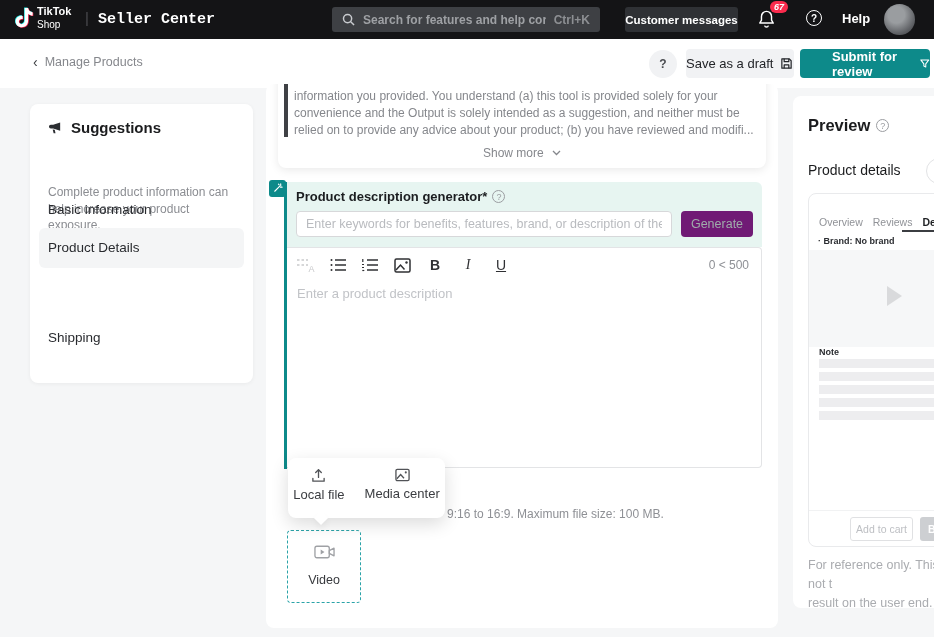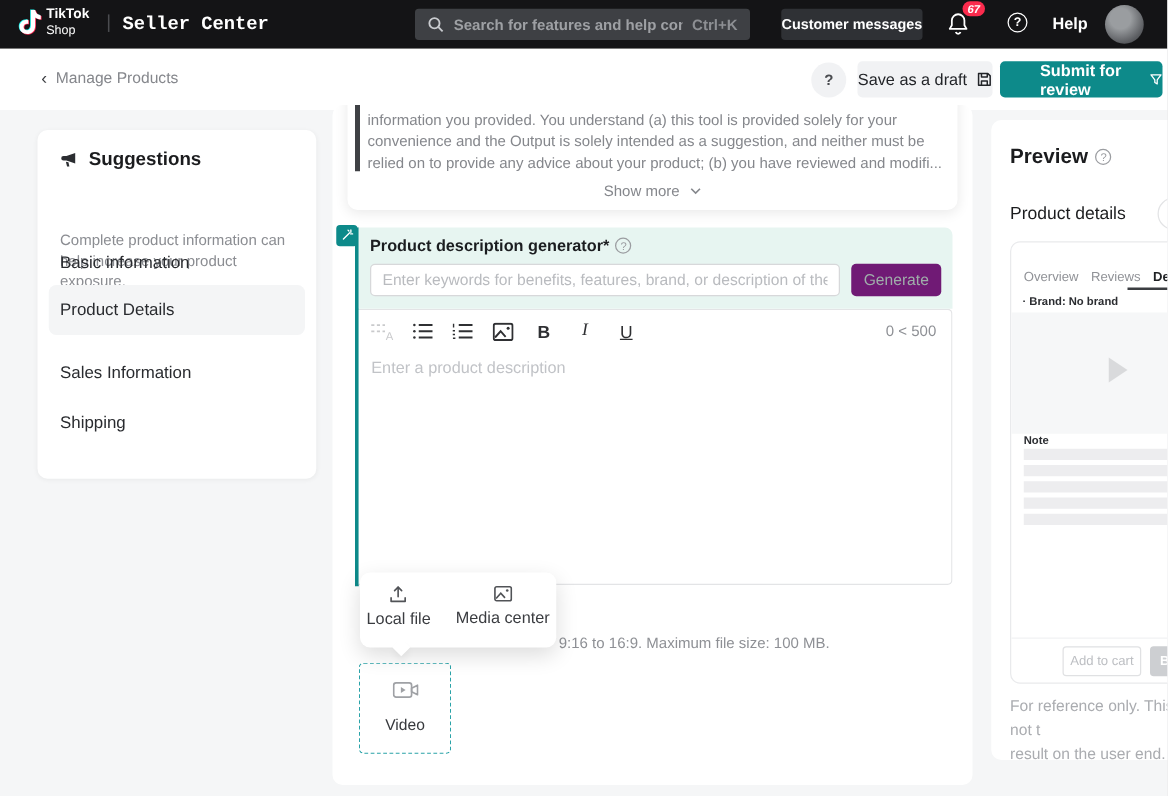--- a/index.html
+++ b/index.html
@@ -35,21 +35,21 @@
 
   
   .subhdr { position:absolute; left:0; top:39px; width:934px; height:49px; background:#fff; }
   .back { position:absolute; left:33px; top:16px; display:flex; align-items:center; gap:7px;
           color:#85878c; font-size:12.5px; cursor:pointer; }
   .back-chev { color:#3a3c40; font-size:14px; line-height:1; }
   .sub-q { position:absolute; left:649px; top:11px; width:28px; height:28px; background:#f1f2f4;
            border-radius:50%; display:flex; align-items:center; justify-content:center;
            color:#4a4c50; font-size:12px; font-weight:bold; }
   .save-btn { position:absolute; left:686px; top:10px; width:108px; height:29px; background:#f1f2f4;
-              border-radius:4px; display:flex; align-items:center; justify-content:center; gap:7px;
+              border-radius:4px; display:flex; align-items:center; justify-content:flex-start; gap:7px;
               font-size:13px; color:#222428; }
   .submit-btn { position:absolute; left:800px; top:10px; width:130px; height:29px; background:#0d8a8a;
                 border-radius:4px; display:flex; align-items:center; justify-content:center; gap:1px;
                 font-size:13px; font-weight:bold; color:#fff;padding-left:32px; }
 
   
   .sidebar { position:absolute; left:30px; top:104px; width:223px; height:279px; background:#fff;
              border-radius:8px; box-shadow:0 1px 4px rgba(0,0,0,.05); }
   .sb-head { position:absolute; left:18px; top:15px; display:flex; align-items:center; gap:8px; }
   .sb-title { font-size:15px; font-weight:bold; color:#1b1c1e; }
@@ -207,21 +207,20 @@
     <div class="sb-head">
       <svg width="15" height="14" viewBox="0 0 16 15" fill="#2b2d31">
         <path d="M13 1.5v9L5.5 8H3a2 2 0 0 1-2-2V6a2 2 0 0 1 2-2h2.5L13 1.5z"></path>
         <path d="M5 9l1 4h2l-.8-3.5z"></path>
       </svg>
       <span class="sb-title">Suggestions</span>
     </div>
     <div class="sb-desc">Complete product information can help increase your product exposure.</div>
     <div class="sb-item" style="top:86px">Basic information</div>
     <div class="sb-item active" style="top:124px">Product Details</div>
-    <div class="sb-item" style="top:174px">Sales Information</div>
     <div class="sb-item" style="top:214px">Shipping</div>
   </div>
 
   <div class="main-card">
 
     <div class="disclaimer">
       <div class="d-bar"></div>
       <div class="d-text">information you provided. You understand (a) this tool is provided solely for your convenience and the Output is solely intended as a suggestion, and neither must be relied on to provide any advice about your product; (b) you have reviewed and modifi...</div>
       <div class="d-more">
         <span>Show more</span>

